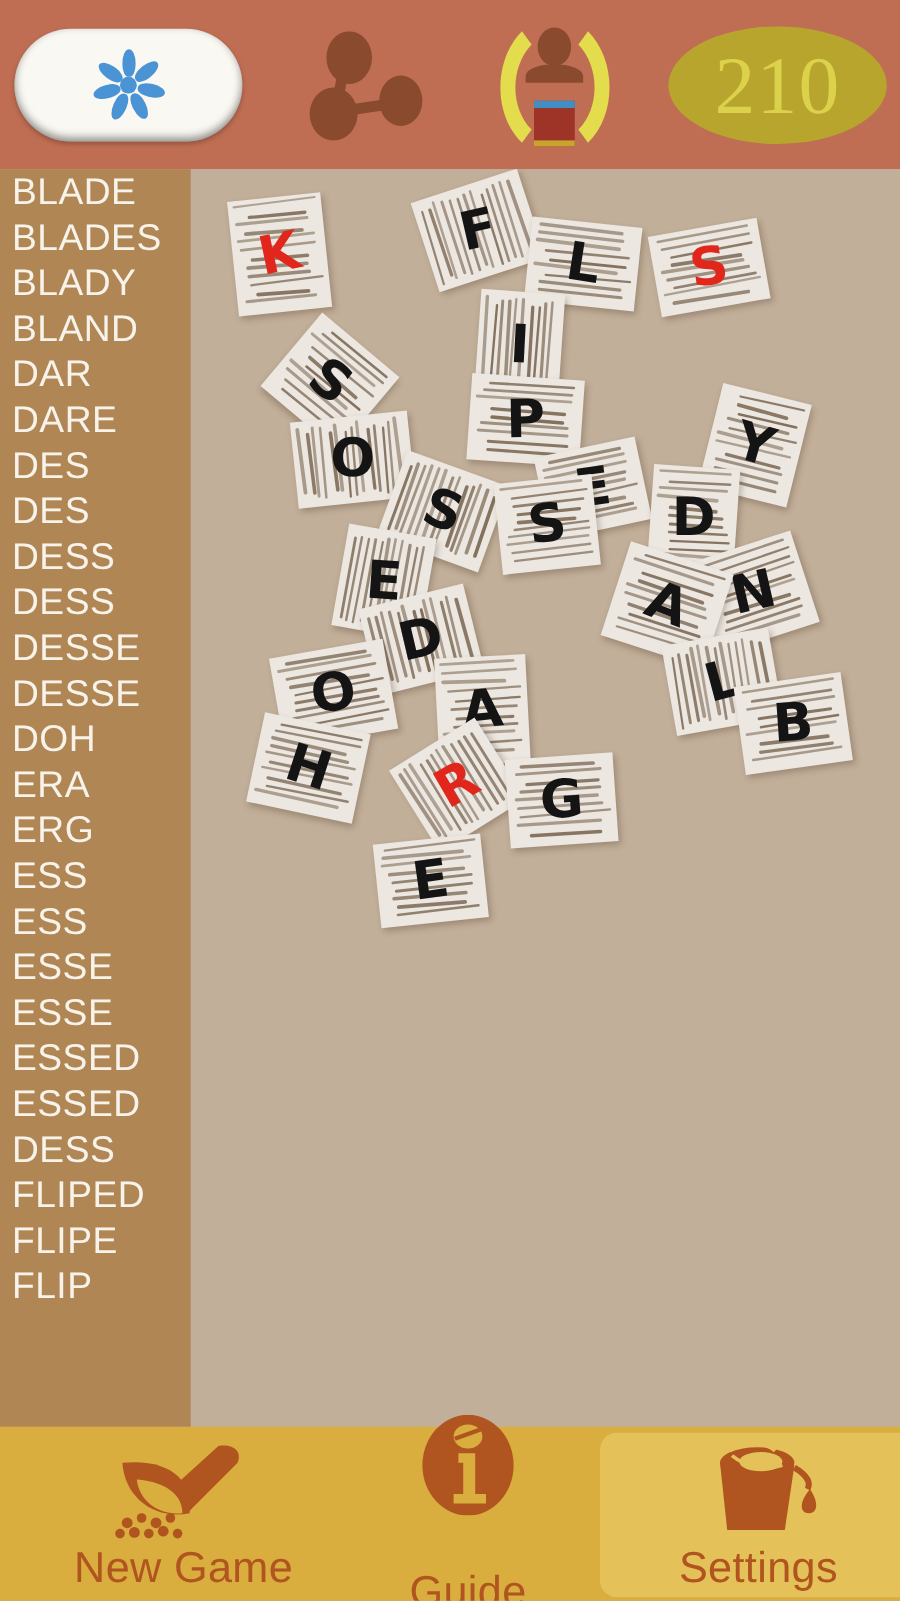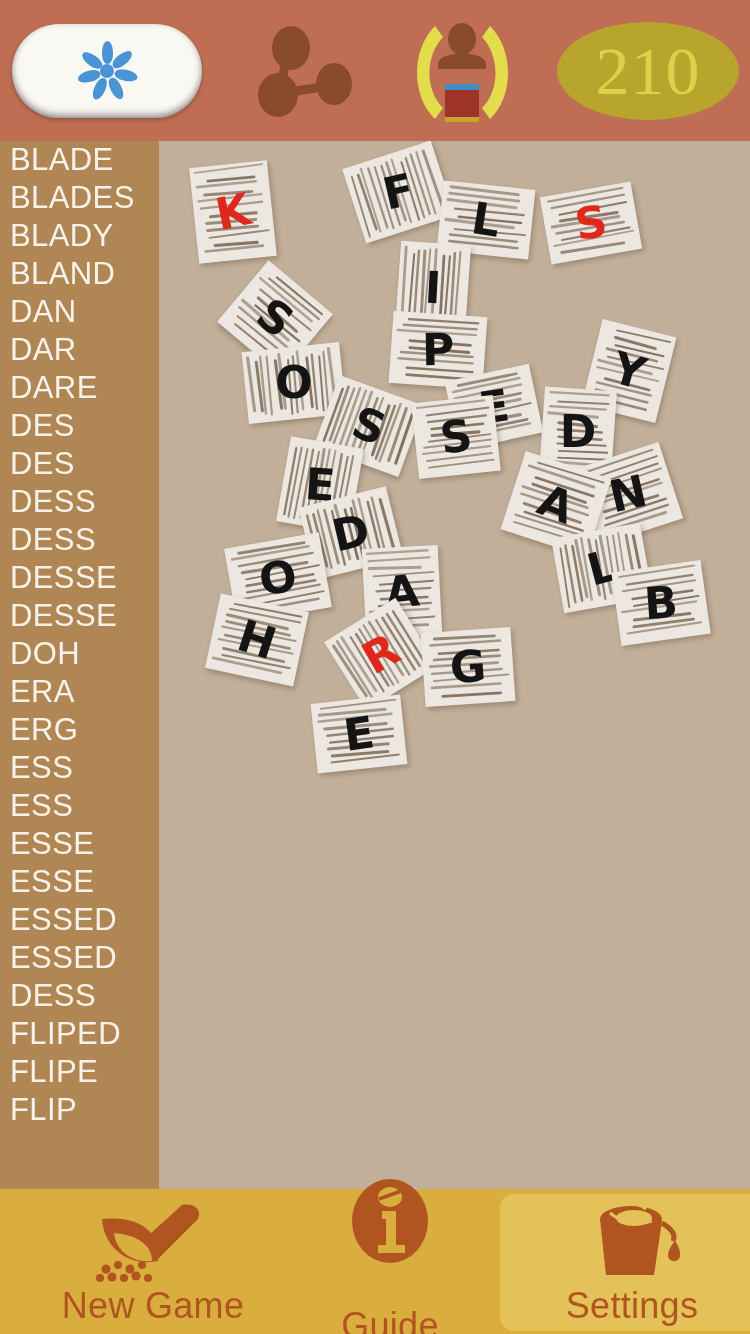--- a/index.html
+++ b/index.html
@@ -133,21 +133,20 @@
   <div id="score-badge">
     <span>210</span>
   </div>
 </div>
 
 <div id="sidebar">
     <div class="word">BLADE</div>
     <div class="word">BLADES</div>
     <div class="word">BLADY</div>
     <div class="word">BLAND</div>
-    <div class="word">DAN</div>
     <div class="word">DAR</div>
     <div class="word">DARE</div>
     <div class="word">DES</div>
     <div class="word">DES</div>
     <div class="word">DESS</div>
     <div class="word">DESS</div>
     <div class="word">DESSE</div>
     <div class="word">DESSE</div>
     <div class="word">DOH</div>
     <div class="word">ERA</div>

